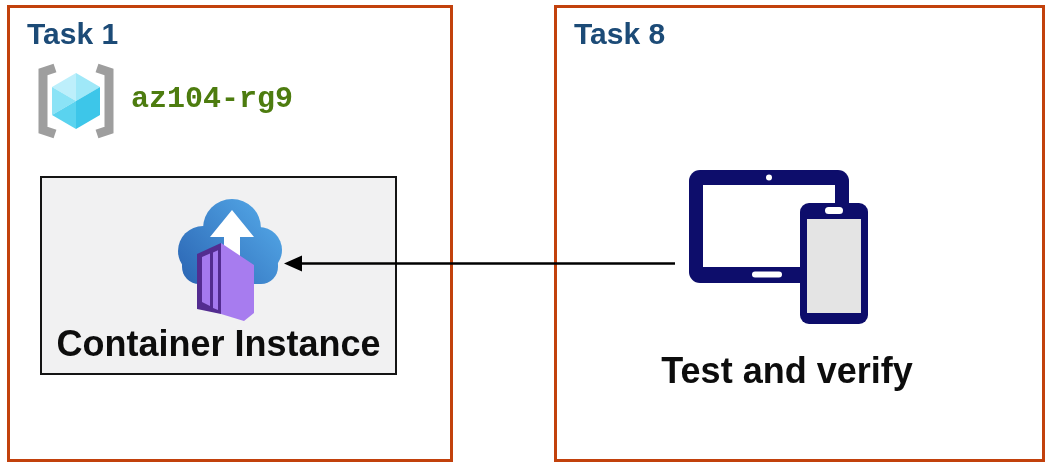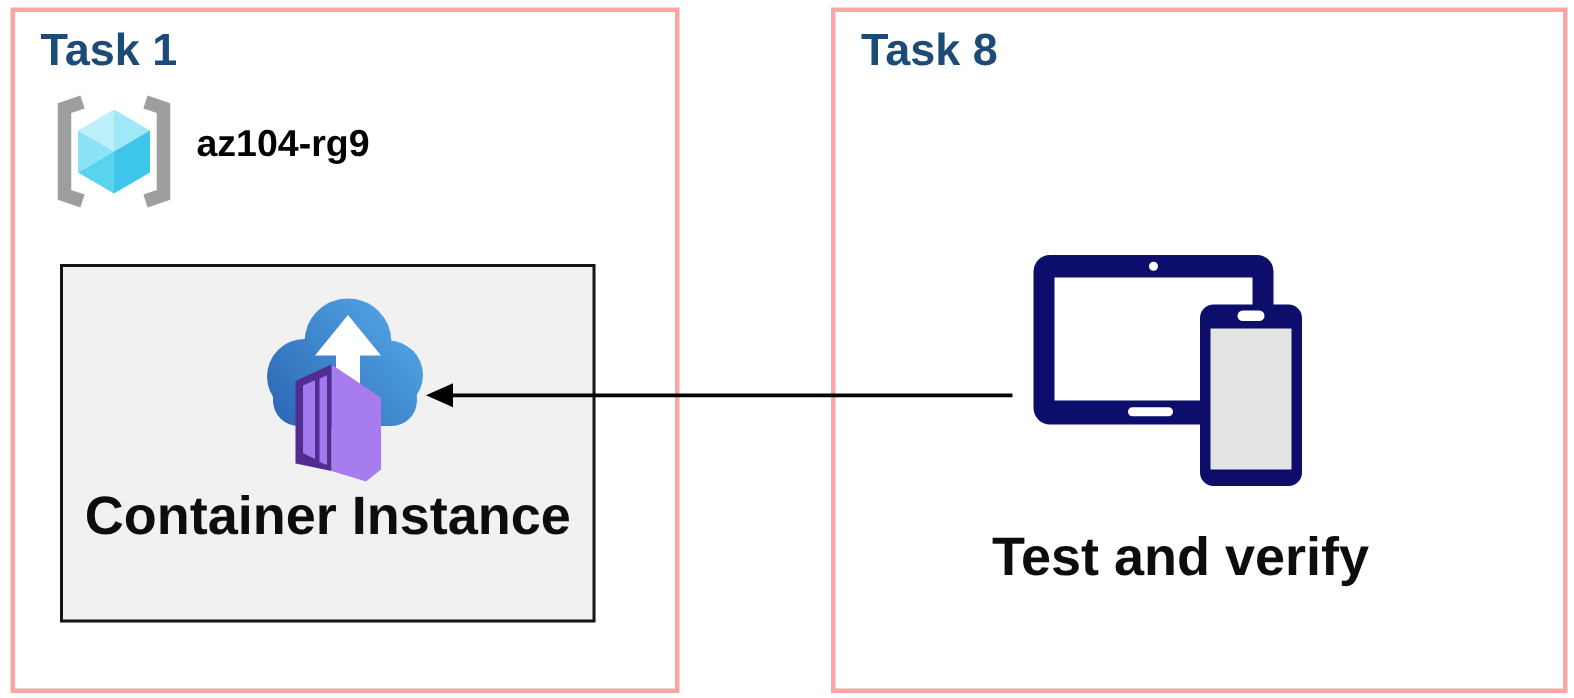--- a/index.html
+++ b/index.html
@@ -1,33 +1,33 @@
 <!DOCTYPE html>
 <html><head>
 <meta charset="utf-8">
 <style>
   html,body { margin:0; padding:0; background:#ffffff; }
   .stage {
     position:relative; width:1049px; height:465px; background:#ffffff;
     font-family:"Liberation Sans", sans-serif; overflow:hidden;
   }
-  .task-box { position:absolute; border:3px solid #fca5a5; background:#fff; box-sizing:border-box; }
+  .task-box { position:absolute; border:3px solid #c2410c; background:#fff; box-sizing:border-box; }
   .task1 { left:7px; top:5px; width:446px; height:457px; }
   .task2 { left:554px; top:5px; width:491px; height:457px; }
   .task-title {
     position:absolute; left:17px; top:9px; margin:0;
     font-size:30px; line-height:1.1; font-weight:700; color:#1C4B77;
   }
   .rg-icon { position:absolute; left:20px; top:52px; width:92px; height:82px; }
   .rg-name {
     position:absolute; left:121px; top:76px;
-    font-size:25px; font-weight:700; color:#000000; line-height:1;
+    font-size:30px; font-weight:700; color:#4d7c0f; line-height:1;font-family:Liberation Mono, monospace;
   }
   .ci-box {
-    position:absolute; left:30px; top:168px; width:357px; height:239px;
+    position:absolute; left:30px; top:168px; width:357px; height:199px;
     background:#F1F1F2; border:2px solid #141414; box-sizing:border-box;
   }
   .ci-icon { position:absolute; left:134px; top:12px; width:108px; height:136px; }
   .ci-label {
     position:absolute; left:0; top:148px; width:100%; text-align:center;
     font-size:36px; font-weight:700; color:#0d0d0d; line-height:1;
   }
   .devices-icon { position:absolute; left:131px; top:160px; width:182px; height:158px; }
   .tv-label {
     position:absolute; left:30px; top:345px; width:400px; text-align:center;

